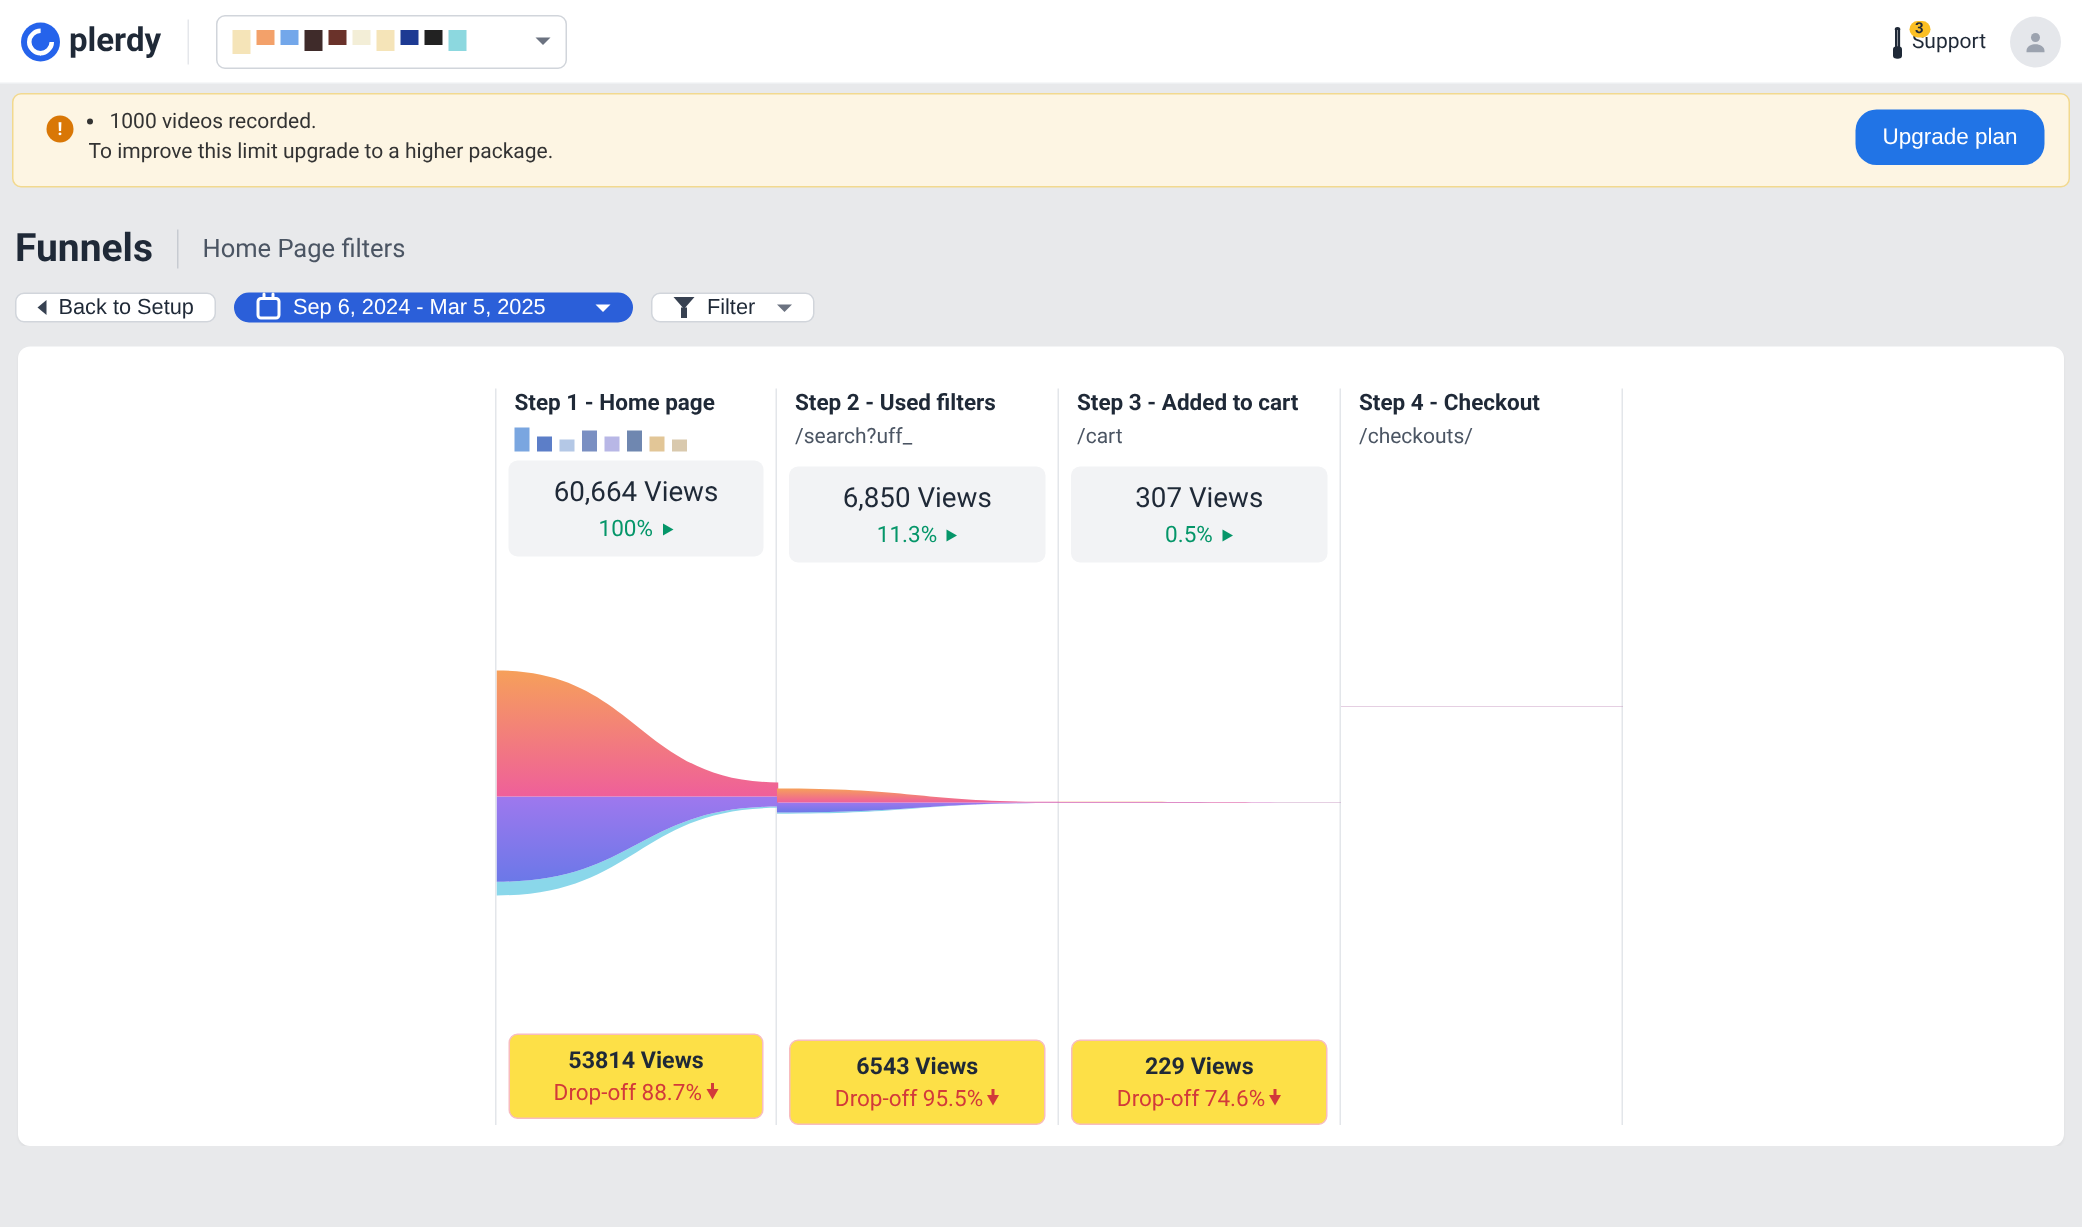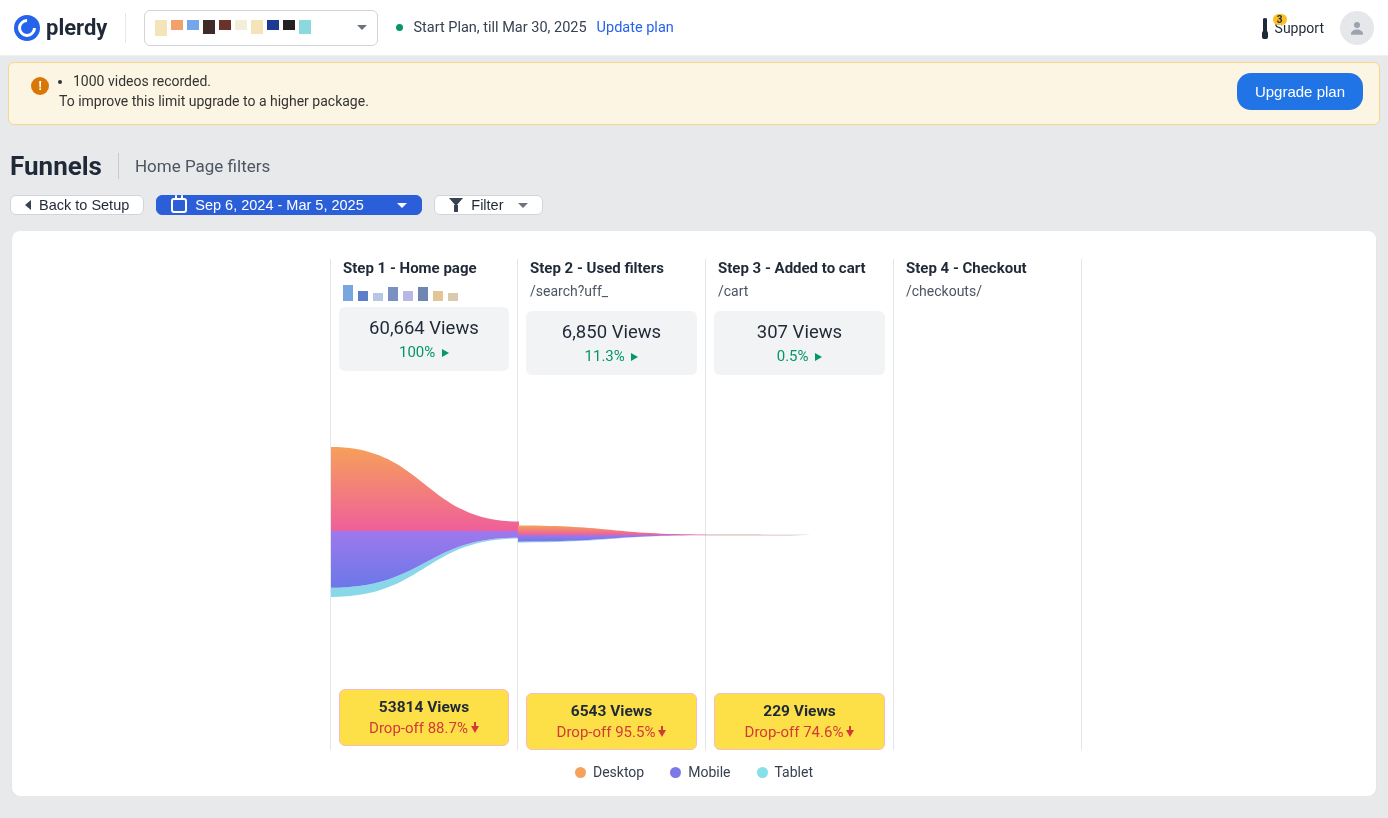--- a/index.html
+++ b/index.html
@@ -35,21 +35,21 @@
 
 
 .title-row{display:flex; align-items:center; gap:16px; padding:26px 10px 14px;}
 .title-row h1{font-size:26px; font-weight:700;}
 .vline{width:1px; height:26px; background:#c7cbd1;}
 .subtitle{font-size:17px; color:#4b5563;}
 
 
 .toolbar{display:flex; gap:12px; padding:0 10px 16px;}
 .btn{display:flex; align-items:center; gap:8px; border:1px solid #d1d5db; background:#fff; border-radius:6px; height:20px; padding:0 14px; font-size:14.5px; cursor:pointer;color:#1f2937;}
-.btn-primary{background:#2b5fd9; color:#fff; border-color:#2b5fd9;}
+.btn-primary{background:#2b5fd9; color:#fff; border-color:#2b5fd9;border-radius:12px;}
 .chev-left{display:inline-block;width:0;height:0;border-top:5px solid transparent;border-bottom:5px solid transparent;border-right:6px solid #374151;}
 .cal-ico{width:16px;height:15px;border:2px solid #fff;border-radius:3px;position:relative;}
 .cal-ico::before{content:"";position:absolute;top:-5px;left:2px;width:2px;height:5px;background:#fff;border-radius:1px;box-shadow:6px 0 0 #fff;}
 .chev-white{display:inline-block;width:0;height:0;border-left:5px solid transparent;border-right:5px solid transparent;border-top:5px solid #fff;}
 .filter-ico{width:14px;height:14px;position:relative;}
 .filter-ico::before{content:"";position:absolute;inset:0;border-left:7px solid transparent;border-right:7px solid transparent;border-top:8px solid #374151;}
 .filter-ico::after{content:"";position:absolute;left:5px;top:7px;width:4px;height:7px;background:#374151;}
 
 
 .panel{background:#fff; margin:0 12px; border-radius:8px; box-shadow:0 1px 2px rgba(0,0,0,0.05); padding:28px 22px 14px; overflow:hidden;}
@@ -97,25 +97,20 @@
         <span style="height: 14px; background: rgb(63, 43, 42);"></span>
         <span style="height: 10px; background: rgb(106, 50, 42);"></span>
         <span style="height: 10px; background: rgb(243, 238, 215);"></span>
         <span style="height: 14px; background: rgb(245, 228, 184);"></span>
         <span style="height: 10px; background: rgb(29, 58, 147);"></span>
         <span style="height: 10px; background: rgb(34, 34, 34);"></span>
         <span style="height: 14px; background: rgb(140, 216, 223);"></span>
       </span>
     <span class="chev"></span>
   </div>
-  <div class="plan-wrap">
-    <span class="dot-green"></span>
-    <span>Start Plan, till Mar 30, 2025</span>
-    <span class="update-link">Update plan</span>
-  </div>
   <div class="hdr-right">
     <div class="support">
       <span style="position:relative; display:inline-block;">
         <span class="headset"></span>
         <span class="badge">3</span>
       </span>
       <span>Support</span>
     </div>
     <div class="avatar">
       <svg width="18" height="18" viewBox="0 0 24 24" fill="#9ca3af">
@@ -282,27 +277,13 @@
               </linearGradient>
     </defs>
     <path d="M0 150.08406962943425 C 94 150.08406962943425 94 150.08406962943425 188 150.08406962943425 L 188 150.07417908479493 C 94 150.07417908479493 94 150.07417908479493 0 150.07417908479493 Z" fill="#8ad7ea"></path>
     <path d="M0 150.07417908479493 C 94 150.07417908479493 94 150.07417908479493 188 150.07417908479493 L 188 150 L 0 150 Z" fill="url(#g3b)"></path>
     <path d="M0 149.89120400896743 C 94 149.89120400896743 94 149.89120400896743 188 149.89120400896743 L 188 150 L 0 150 Z" fill="url(#g3a)"></path>
   </svg>
         </div>
       <div style="height:56px"></div>
     </div>
     </div>
-  <div class="legend">
-    <div class="legend-item">
-        <span class="legend-dot" id="ld0" style="background: rgb(245, 163, 92);"></span>
-        <span>Desktop</span>
-      </div>
-    <div class="legend-item">
-        <span class="legend-dot" id="ld1" style="background: rgb(123, 120, 232);"></span>
-        <span>Mobile</span>
-      </div>
-    <div class="legend-item">
-        <span class="legend-dot" id="ld2" style="background: rgb(134, 224, 234);"></span>
-        <span>Tablet</span>
-      </div>
-  </div>
 </div>
 
 </body></html>

